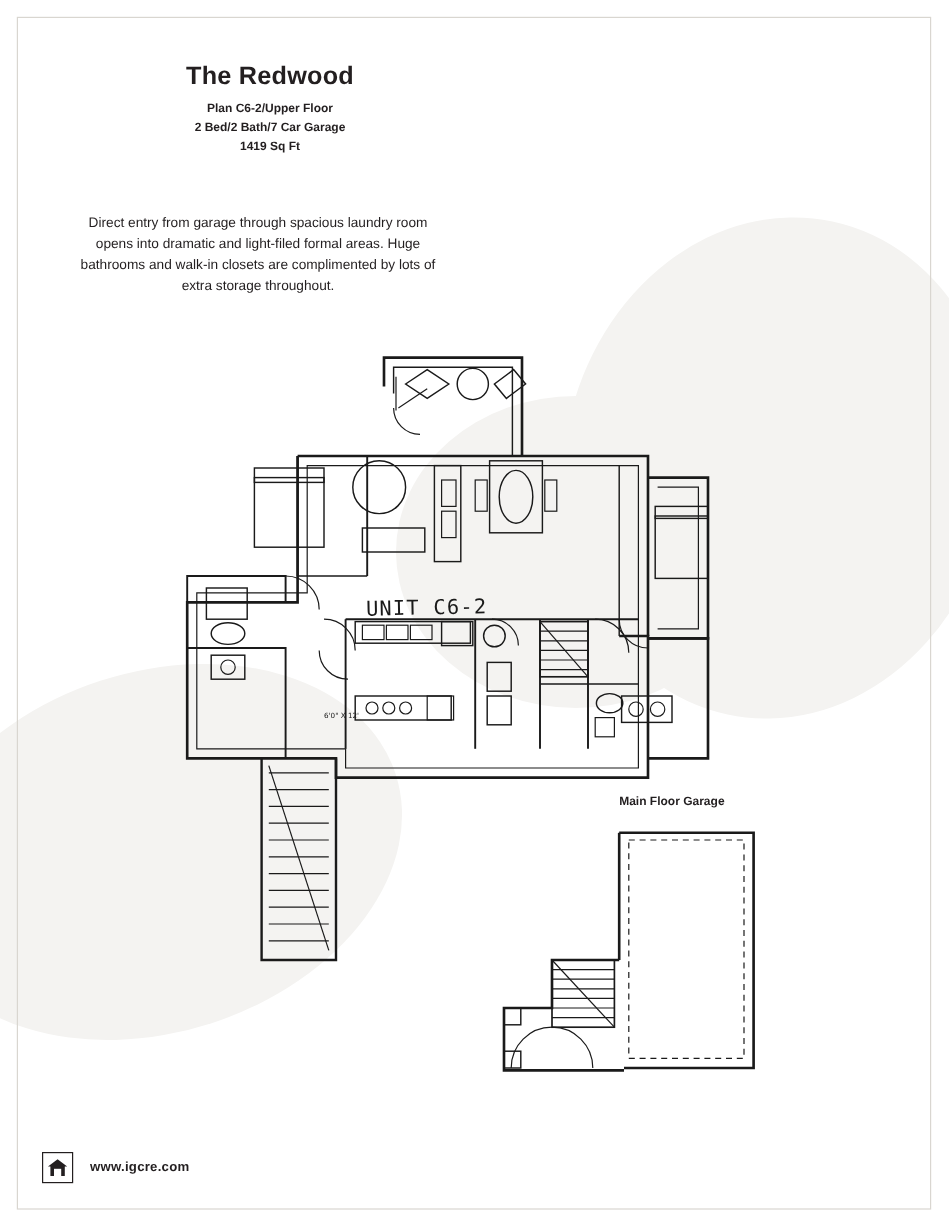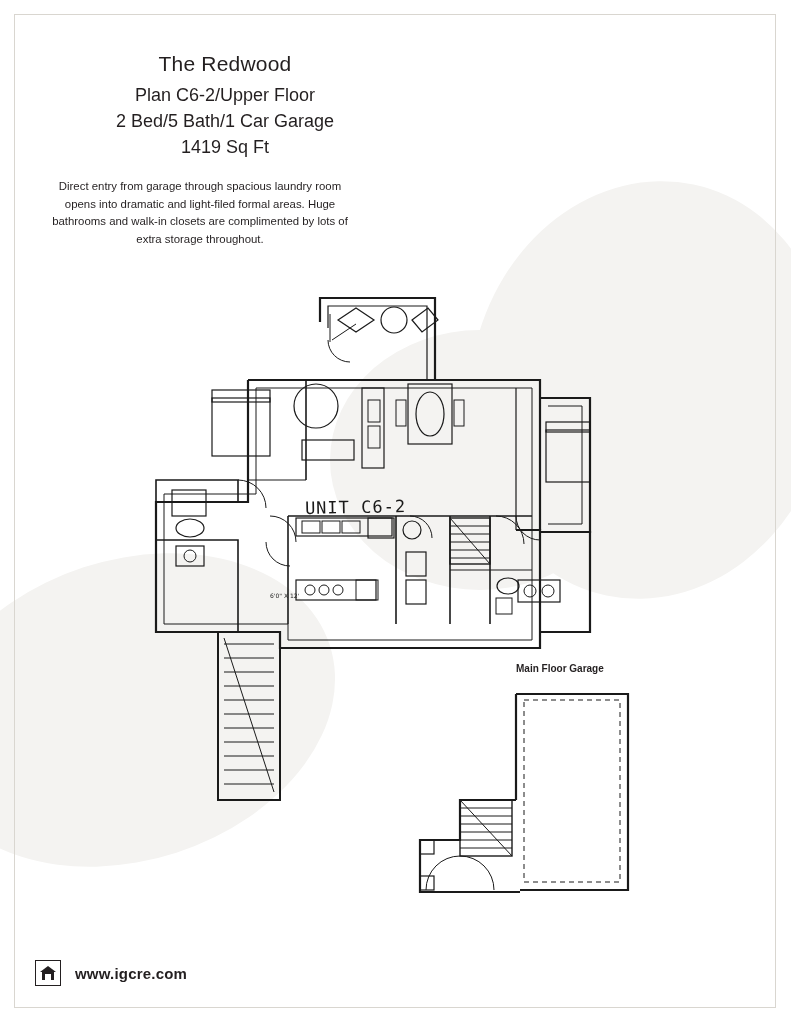--- a/index.html
+++ b/index.html
@@ -38,33 +38,34 @@
 
   
   .title-block {
     position: absolute;
     left: 60px; top: 52px;
     width: 330px;
     text-align: center;
   }
   .plan-title {
     font-size: 21px;
-    font-weight: normal;
+    font-weight: bold;
     color: #231f20;
     letter-spacing: .2px;
     margin-bottom: 9px;
   }
   .plan-line {
-    font-size: 18px;
+    font-size: 10px;
     color: #231f20;
     margin-bottom: 5px;
+    font-weight: bold;
   }
   .desc {
     position: absolute;
-    left: 50px; top: 178px;
+    left: 65px; top: 178px;
     width: 300px;
     text-align: center;
     font-size: 11.4px;
     line-height: 1.55;
     color: #231f20;
   }
 
   
   .logo {
     position: absolute;
@@ -108,41 +109,41 @@
     gap: 14px;
   }
   .eho {
     width: 26px; height: 26px;
     border: 1.6px solid #231f20;
     position: relative;
     box-sizing: border-box;
   }
   .eho svg { position: absolute; left: 2px; top: 2px; }
   .footer-url {
-    font-size: 15px;
+    font-size: 11px;
     font-weight: bold;
     color: #231f20;
     letter-spacing: .2px;
   }
 </style>
 </head>
 <body>
 
 <div class="page">
 
   <div class="wm wm1"></div>
   <div class="wm wm2"></div>
   <div class="wm wm3"></div>
 
   <div class="sheet-border"></div>
 
   <div class="title-block">
     <div class="plan-title">The Redwood</div>
     <div class="plan-line">Plan C6-2/Upper Floor</div>
-    <div class="plan-line">2 Bed/5 Bath/1 Car Garage</div>
+    <div class="plan-line">2 Bed/2 Bath/7 Car Garage</div>
     <div class="plan-line">1419 Sq Ft</div>
   </div>
 
   <div class="desc">Direct entry from garage through spacious laundry room opens into dramatic and light-filed formal areas. Huge bathrooms and walk-in closets are complimented by lots of extra storage throughout.</div>
 
 
   <div class="plan-area">
     <svg width="560" height="640" viewBox="0 0 560 640">
       <g fill="none" stroke="#1a1a1a" stroke-width="2.2">
 

